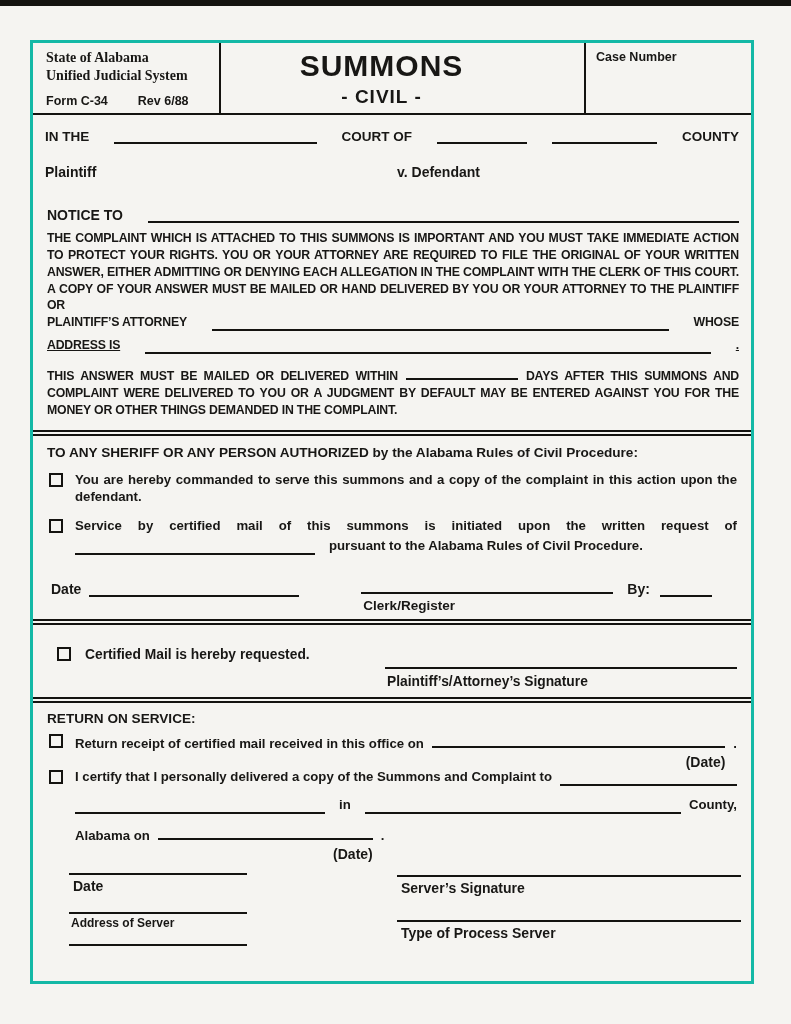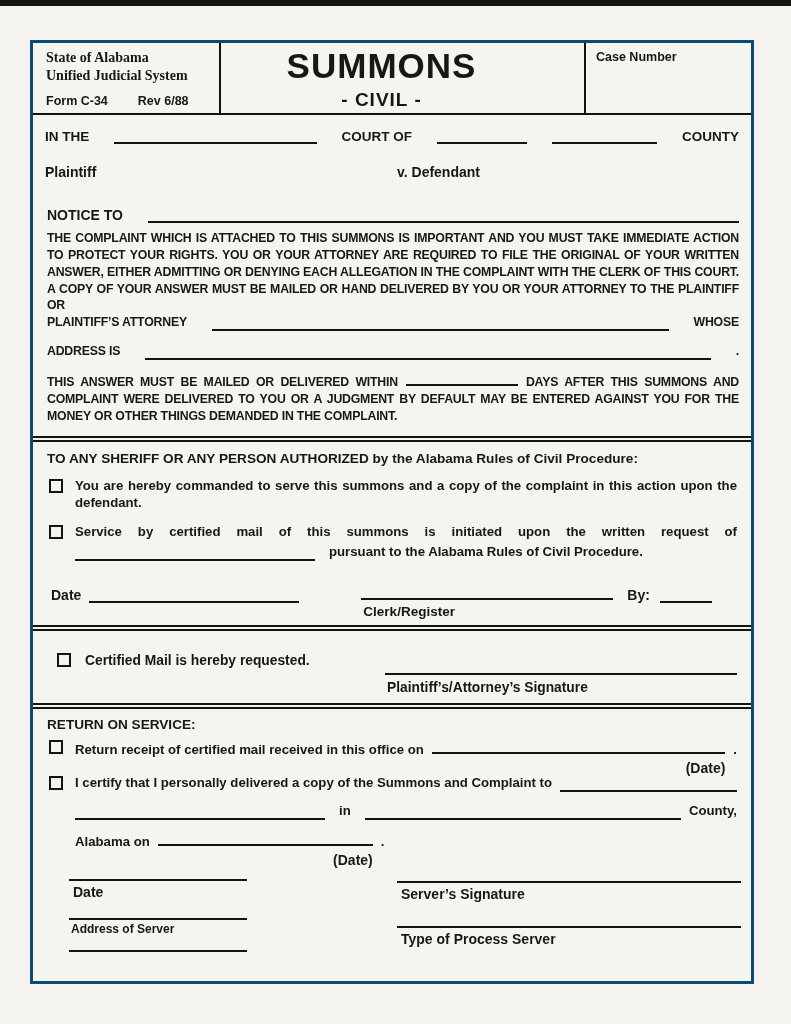--- a/index.html
+++ b/index.html
@@ -8,51 +8,51 @@
     position: relative;
     background: #f5f4f1;
     font-family: "Liberation Sans", sans-serif;
     font-weight: 700;
     color: #181715;
     overflow: hidden;
   }
   .scan-bar { position:absolute; top:0; left:0; width:791px; height:6px; background:#141310; }
   .form {
     position:absolute; left:30px; top:40px; width:724px; height:944px;
-    border:3px solid #0c4a6e;
+    border:3px solid #14b8a6;
   }
   
   .header { display:flex; border-bottom:2px solid #141310; height:72px; }
   .h-left { width:188px; border-right:2px solid #141310; padding:6px 8px 5px 13px;
             display:flex; flex-direction:column; justify-content:space-between; }
   .agency { font-family:"Liberation Serif", serif; font-size:14px; line-height:1.3; }
   .formno { font-size:12.5px; display:flex; gap:30px; }
   .h-center { flex:1; display:flex; flex-direction:column; align-items:center; justify-content:center; gap:3px; }
-  .title { font-size:35px; letter-spacing:1px; }
+  .title { font-size:30px; letter-spacing:1px; }
   .subtitle { font-size:19px; letter-spacing:1px; }
   .h-right { width:167px; border-left:2px solid #141310; padding:7px 10px; font-size:12.5px;margin-left:42px; }
   
   .bl { display:inline-block; border-bottom:2px solid #141310; height:15px; }
   .flex1 { flex:1; }
   .lbl { white-space:nowrap; }
   .frow { display:flex; align-items:flex-end; gap:25px; }
   .dbl { height:6px; border-top:2px solid #141310; border-bottom:2px solid #141310; margin:0 0; }
   .cb { width:14px; height:14px; border:2px solid #141310; flex:none; background:transparent; }
   .hintcol { position:relative; }
   .hintcol .bl { width:100%; }
   .hint { position:absolute; top:100%; left:0; width:100%; text-align:right; font-size:14px; margin-top:1px; }
   
   .court-row { margin:14px 12px 0 12px; font-size:13.5px; }
   .w90 { width:90px; } .w105 { width:105px; }
   .party-row { position:relative; margin:20px 12px 0 12px; font-size:14px; height:17px; }
   .vdef { position:absolute; left:352px; top:0; }
   .notice-row { margin:26px 12px 0 14px; font-size:14px; }
   .para { margin:7px 12px 0 14px; font-size:12.3px; line-height:1.37; text-align:justify; letter-spacing:-0.2px; }
   .nrow { margin:0 12px 0 14px; font-size:12.3px; line-height:1.37; letter-spacing:-0.2px; }
-  .addr { margin-top:12px; }
+  .addr { margin-top:6px;text-decoration:underline; }
   .p2 { margin-top:14px; }
   .bl-inline { display:inline-block; width:112px; border-bottom:2px solid #141310; height:11px; margin:0 8px; }
   .dbl1 { margin-top:12px; }
   .sheading { margin:9px 12px 0 14px; font-size:13.6px; }
   .cb-item { display:flex; align-items:flex-start; gap:12px; margin:12px 14px 0 16px; font-size:13.2px; line-height:1.28; }
   .cb-item .cb { margin-top:1px; }
   .cb-text { flex:1; }
   .just { text-align:justify; }
   .stretch { text-align:justify; text-align-last:justify; }
   .req-row { display:flex; align-items:flex-end; gap:14px; margin-top:3px; }

